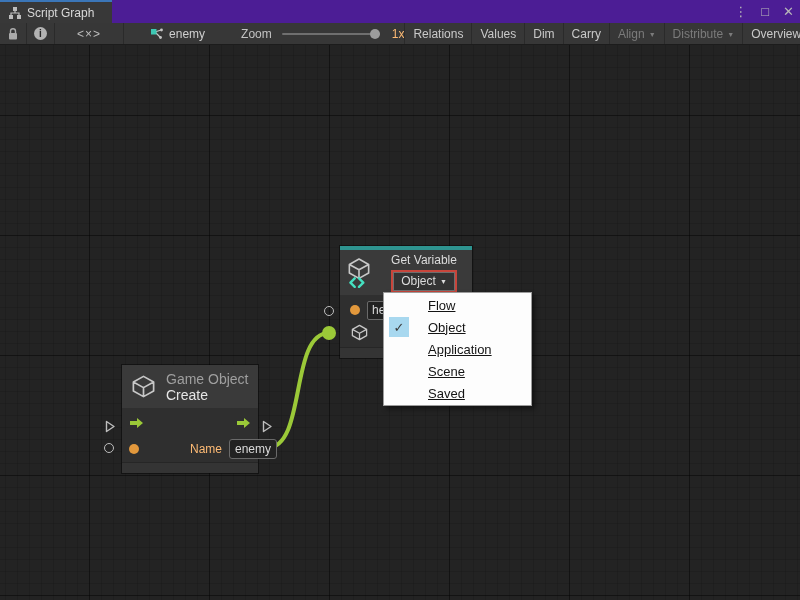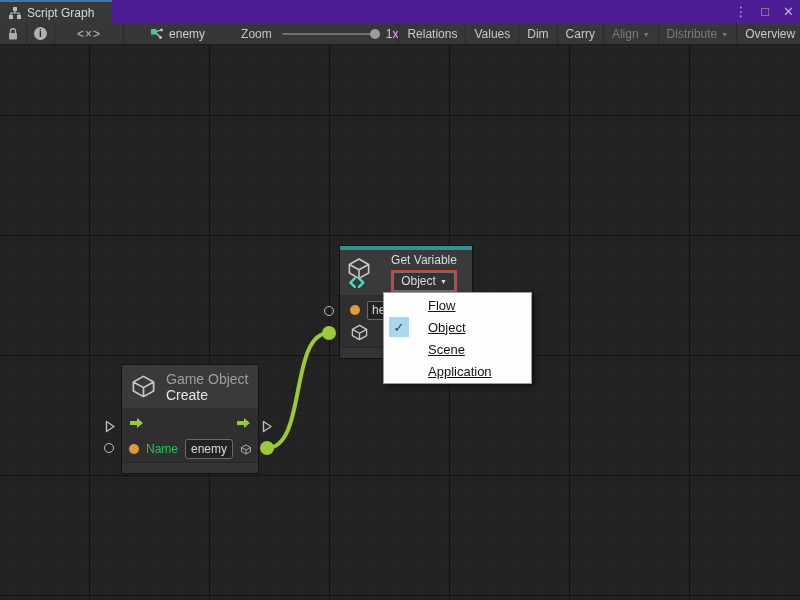--- a/index.html
+++ b/index.html
@@ -24,21 +24,21 @@
   .tb-btn.wide { padding:0 22px; }
   .tb-btn.disabled { color:#7b7b7b; }
   .tb-group-right { margin-left:auto; display:flex; align-items:stretch; }
   .tb-group-right .tb-btn { border-left:1px solid #2a2a2a; border-right:none; }
   .graph-chip { display:flex; align-items:center; gap:5px; margin-left:26px; color:#cfcfcf; }
   .zoom-label { margin-left:36px; display:flex; align-items:center; color:#c3c3c3;text-align:center; }
   .zoom-slider { display:flex; align-items:center; margin-left:10px; width:98px; position:relative; }
   .zoom-track { width:98px; height:2px; background:#6f6f6f; border-radius:1px; }
   .zoom-handle { position:absolute; right:0; top:50%; transform:translateY(-50%);
                  width:10px; height:10px; border-radius:50%; background:#9c9c9c; }
-  .zoom-value { margin-left:6px; display:flex; align-items:center; color:#f0abfc; }
+  .zoom-value { margin-left:12px; display:flex; align-items:center; color:#fdba74; }
   .info-circle { width:13px; height:13px; border-radius:50%; background:#b2b2b2; color:#262626;
                  font-size:10px; font-weight:bold; display:flex; align-items:center; justify-content:center; }
   .code-glyph { letter-spacing:1px; color:#bdbdbd; }
   .caret { font-size:7px; margin-left:4px; position:relative; top:1px; }
 
   
   .canvas { position:absolute; top:45px; left:0; width:800px; height:555px;
     background-color:#232323;
     background-image:
       linear-gradient(to right, rgba(0,0,0,0.38) 1px, transparent 1px),
@@ -76,21 +76,21 @@
   .cr { left:122px; top:320px; width:136px; }
   .cr .node-header { height:43px; padding:0 8px; gap:9px; }
   .cr-head-col { display:flex; flex-direction:column; }
   .cr-cat { font-size:14px; color:#9f9f9f; }
   .cr-title { font-size:14px; color:#e6e6e6; }
   .cr .node-body { height:54px; padding:2px 6px 0 7px; }
   .cr-row { display:flex; align-items:center; height:26px; gap:7px; }
   .cr-row.flow { justify-content:space-between; }
   .name-field { background:#222222; border:1px solid #6a6a6a; border-radius:3px; color:#dadada;
                 font-size:12px; padding:0 5px; height:20px; line-height:18px; width:52px; }
-  .cr-label { font-size:12px; color:#22c55e; }
+  .cr-label { font-size:12px; color:#fdba74;margin-left:44px; }
 
   .dot-orange { width:10px; height:10px; border-radius:50%; background:#e2983c; flex:none; }
 
   
   .port-circle { position:absolute; width:10px; height:10px; border:1.5px solid #bdbdbd;
                  border-radius:50%; z-index:3; }
   .port-tri { position:absolute; z-index:3; }
 
   
   .menu { position:absolute; left:383px; top:247px; width:149px; z-index:10; background:#fdfdfd;
@@ -246,17 +246,18 @@
   </div>
 
   <div class="port-circle" style="left:324px; top:261px;"></div>
 
   <div class="menu">
     <div class="menu-item">Flow</div>
     <div class="menu-item">
       <span class="menu-check">✓</span>
       <span>Object</span>
     </div>
+    <div class="menu-item">Application</div>
     <div class="menu-item">Scene</div>
-    <div class="menu-item">Application</div>
+    <div class="menu-item">Saved</div>
   </div>
 
 </div>
 
 </body></html>

